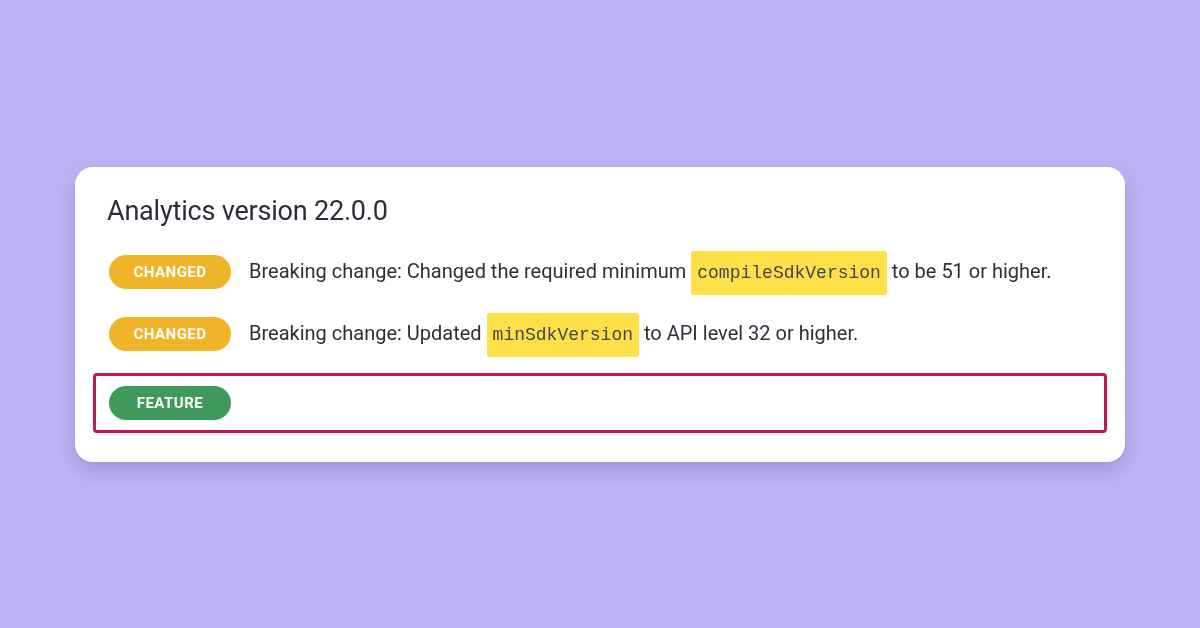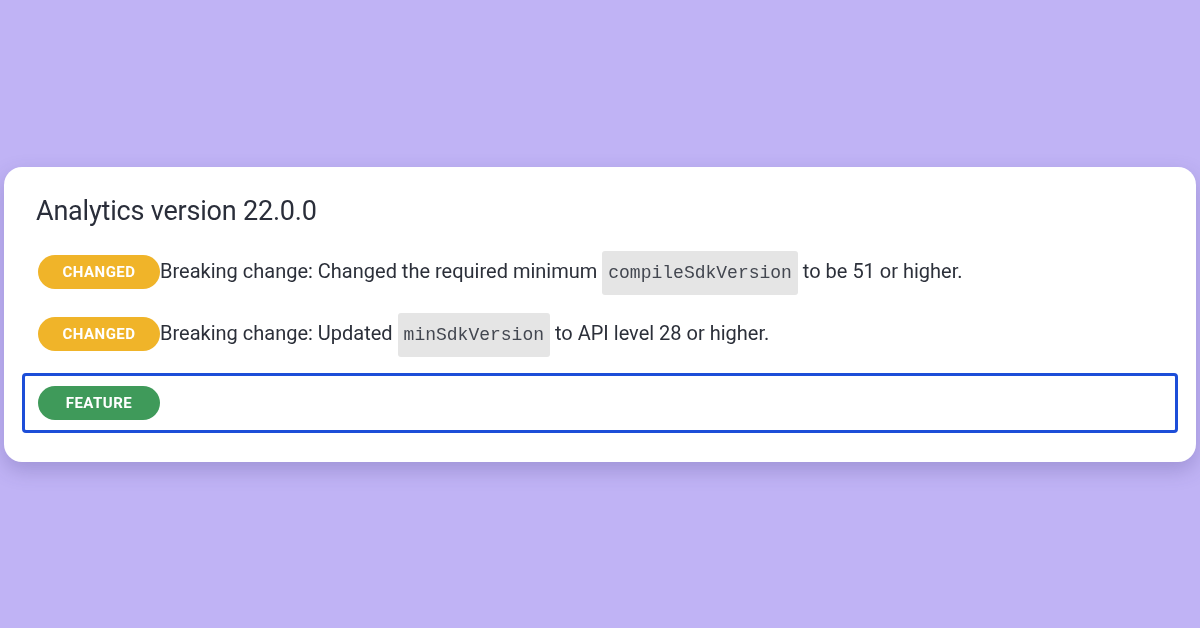--- a/index.html
+++ b/index.html
@@ -11,41 +11,42 @@
       width: 1200px;
       height: 628px;
       background: #C0B3F5;
       display: flex;
       align-items: center;
       justify-content: center;
       font-family: -apple-system, BlinkMacSystemFont, 'Segoe UI', Roboto, Helvetica, Arial, sans-serif;
     }
     .card {
       background: #ffffff;
-      width: 1192px;
+      width: 1050px;
       border-radius: 18px;
       padding: 28px 28px 18px 28px;
       box-shadow: 0 8px 20px rgba(60, 50, 120, 0.25);
     }
     .title {
       font-size: 27px;
       font-weight: 400;
       color: #2a2e3a;
       margin-bottom: 22px;
       margin-left: 4px;
       letter-spacing: -0.2px;
     }
     .row {
       display: flex;
       align-items: center;
+      gap: 18px;
       margin-bottom: 16px;
       padding: 6px 6px;
     }
     .row.highlighted {
-      border: 3px solid #1d4ed8;
+      border: 3px solid #be185d;
       border-radius: 4px;
       margin-left: -10px;
       margin-right: -10px;
       padding: 10px 13px;
       margin-bottom: 11px;
     }
     .badge {
       display: inline-flex;
       align-items: center;
       justify-content: center;
@@ -68,21 +69,21 @@
     .desc {
       font-size: 20px;
       color: #2c303a;
       line-height: 1.5;
     }
     .desc strong {
       font-weight: 400;
     }
     .code-inline {
       font-family: 'SFMono-Regular', Consolas, 'Liberation Mono', Menlo, monospace;
-      background: #e5e5e5;
+      background: #fde047;
       color: #434750;
       padding: 12px 6px;
       border-radius: 3px;
       font-size: 18px;
     }
   </style>
 </head>
 <body>
 
 <div class="card">
@@ -91,20 +92,20 @@
   <div class="row">
     <span class="badge changed">CHANGED</span>
     <span class="desc">
       <strong>Breaking change:</strong><span> Changed the required minimum </span><span class="code-inline">compileSdkVersion</span><span> to be 51 or higher.</span>
     </span>
   </div>
 
   <div class="row">
     <span class="badge changed">CHANGED</span>
     <span class="desc">
-      <strong>Breaking change:</strong><span> Updated </span><span class="code-inline">minSdkVersion</span><span> to API level 28 or higher.</span>
+      <strong>Breaking change:</strong><span> Updated </span><span class="code-inline">minSdkVersion</span><span> to API level 32 or higher.</span>
     </span>
   </div>
 
   <div class="row highlighted">
     <span class="badge feature">FEATURE</span>
   </div>
 </div>
 
 </body></html>

